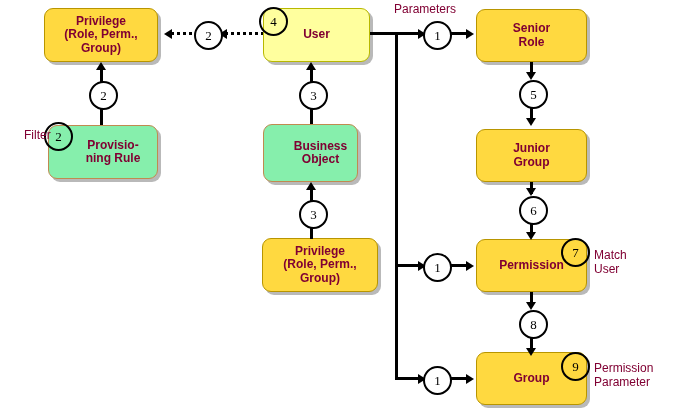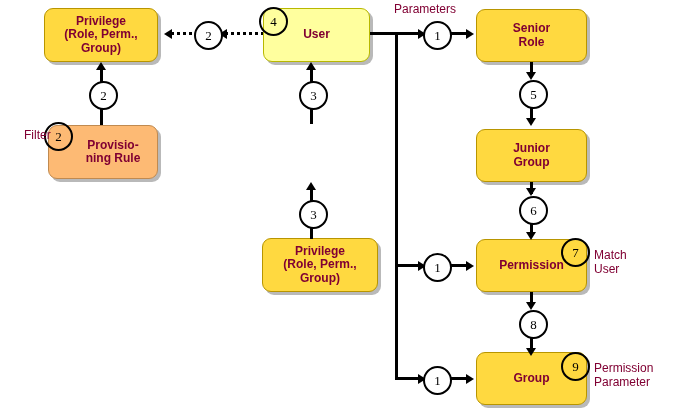--- a/index.html
+++ b/index.html
@@ -41,21 +41,21 @@
     background: #ffd940;
     border-color: #b89500;
     box-shadow: 3px 3px 0 0 rgba(128,128,128,0.55);
   }
   .node.pale {
     background: #ffff9e;
     border-color: #b8b800;
     box-shadow: 3px 3px 0 0 rgba(128,128,128,0.55);
   }
   .node.peach {
-    background: #fdba74;
+    background: #86efac;
     border-color: #c08a50;
     box-shadow: 3px 3px 0 0 rgba(128,128,128,0.55);
     padding-left: 20px;
   }
 
   
   .cnum {
     position: absolute;
     width: 25px;
     height: 25px;
@@ -194,20 +194,24 @@
 
   <div class="node pale" style="left:263px; top:8px; width:107px; height:54px;">
     <span class="lbl">User</span>
   </div>
 
   <div class="node peach" style="left:48px; top:125px; width:110px; height:54px;">
     <span class="lbl">Provisio-
 ning Rule</span>
   </div>
 
+  <div class="node peach" style="left:263px; top:124px; width:95px; height:58px;">
+    <span class="lbl">Business
+Object</span>
+  </div>
 
   <div class="node gold" style="left:262px; top:238px; width:116px; height:54px;">
     <span class="lbl">Privilege
 (Role, Perm.,
 Group)</span>
   </div>
 
   <div class="node gold" style="left:476px; top:9px; width:111px; height:53px;">
     <span class="lbl">Senior
 Role</span>

